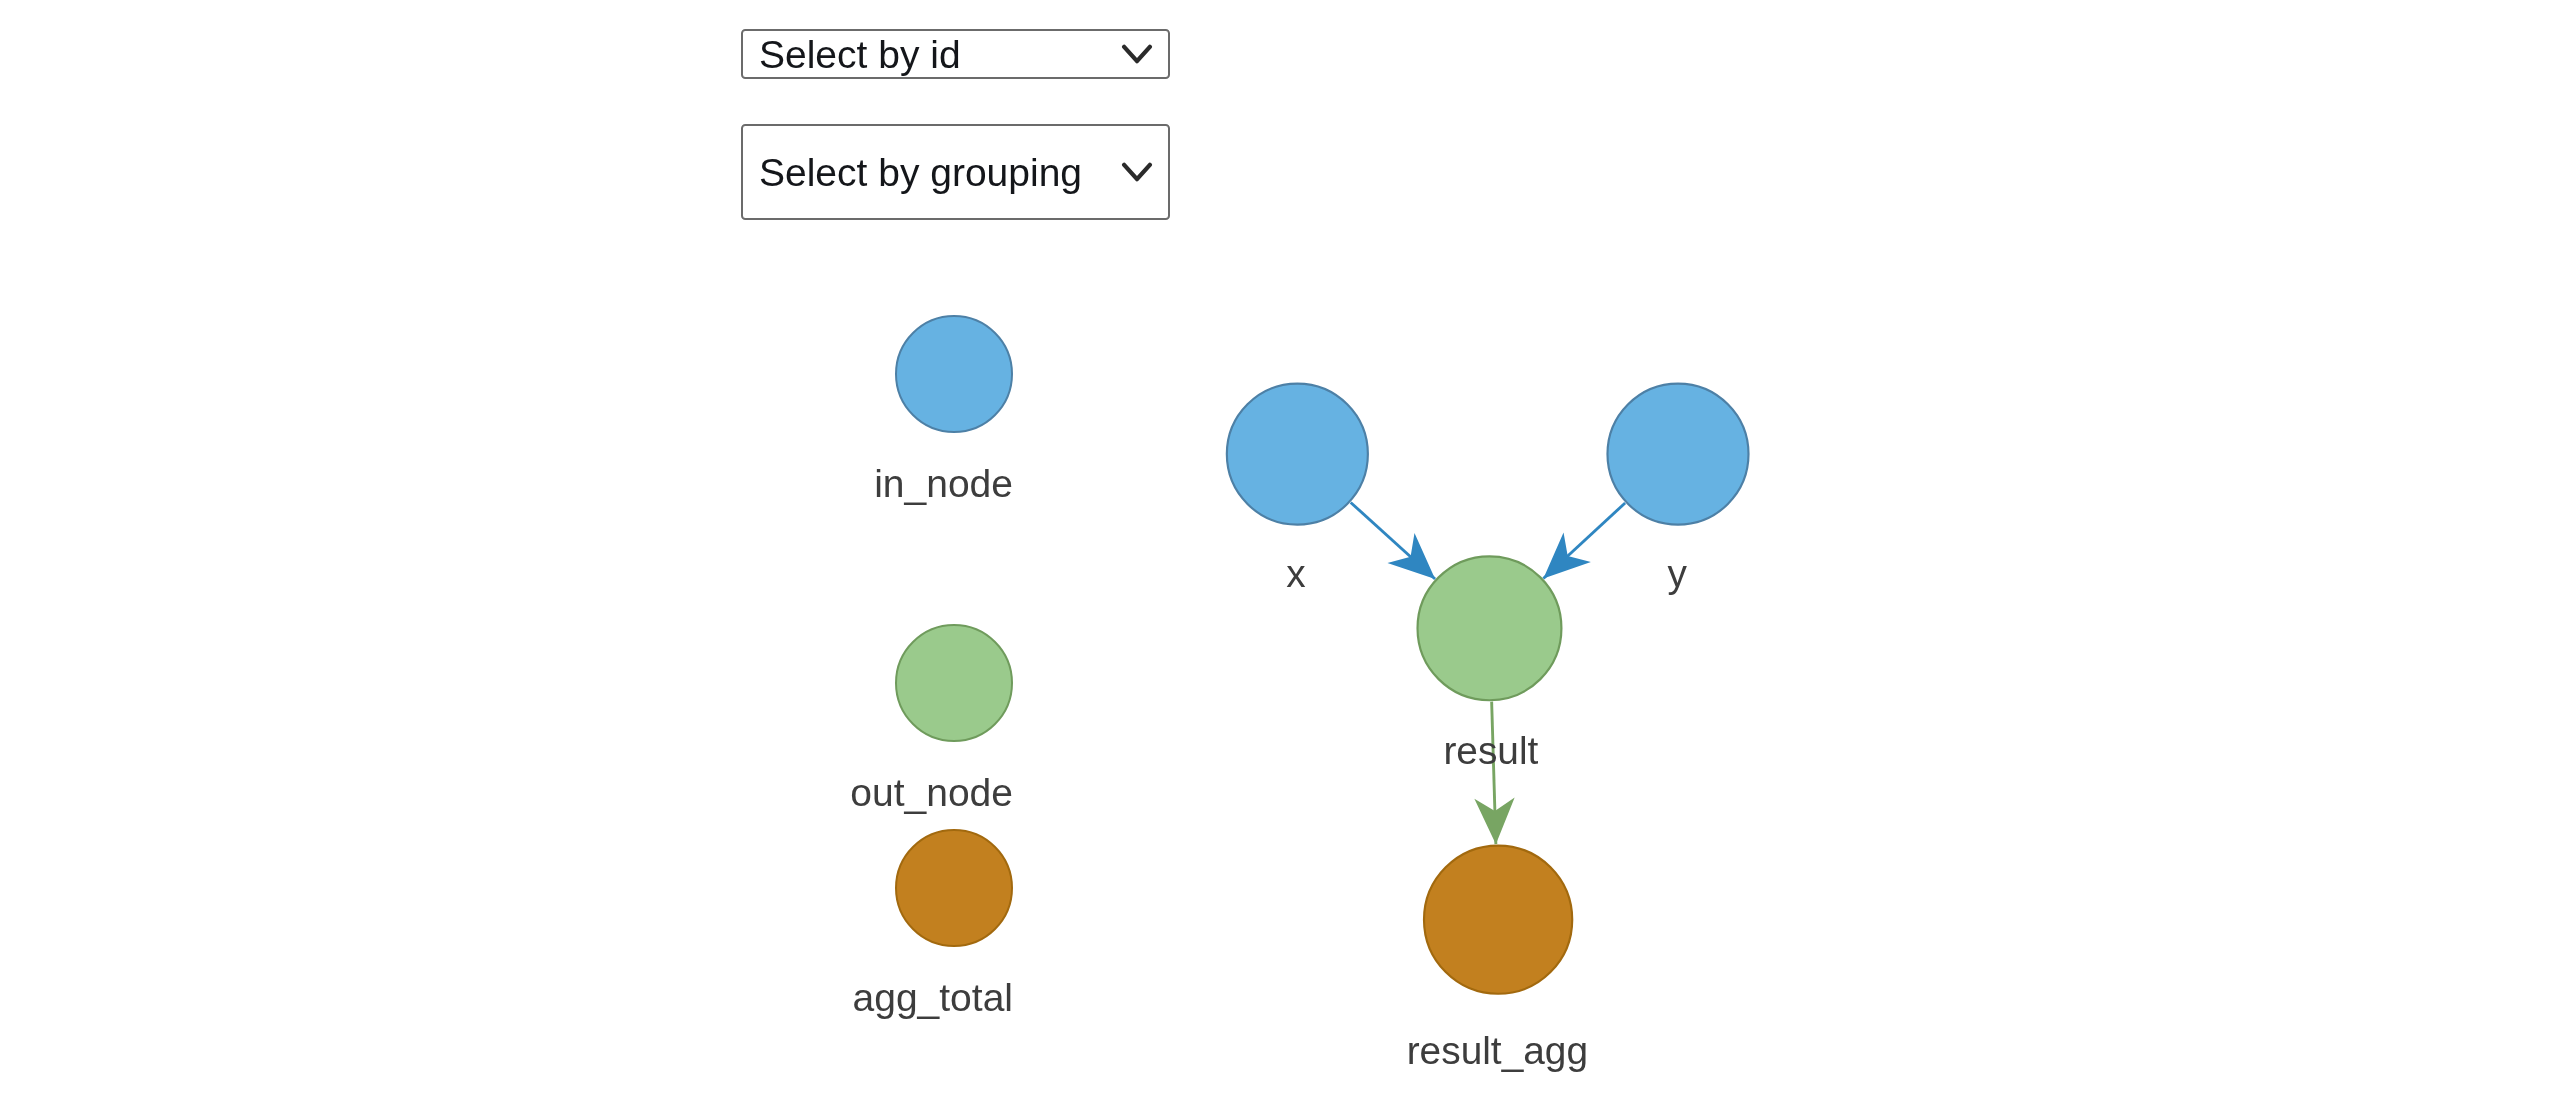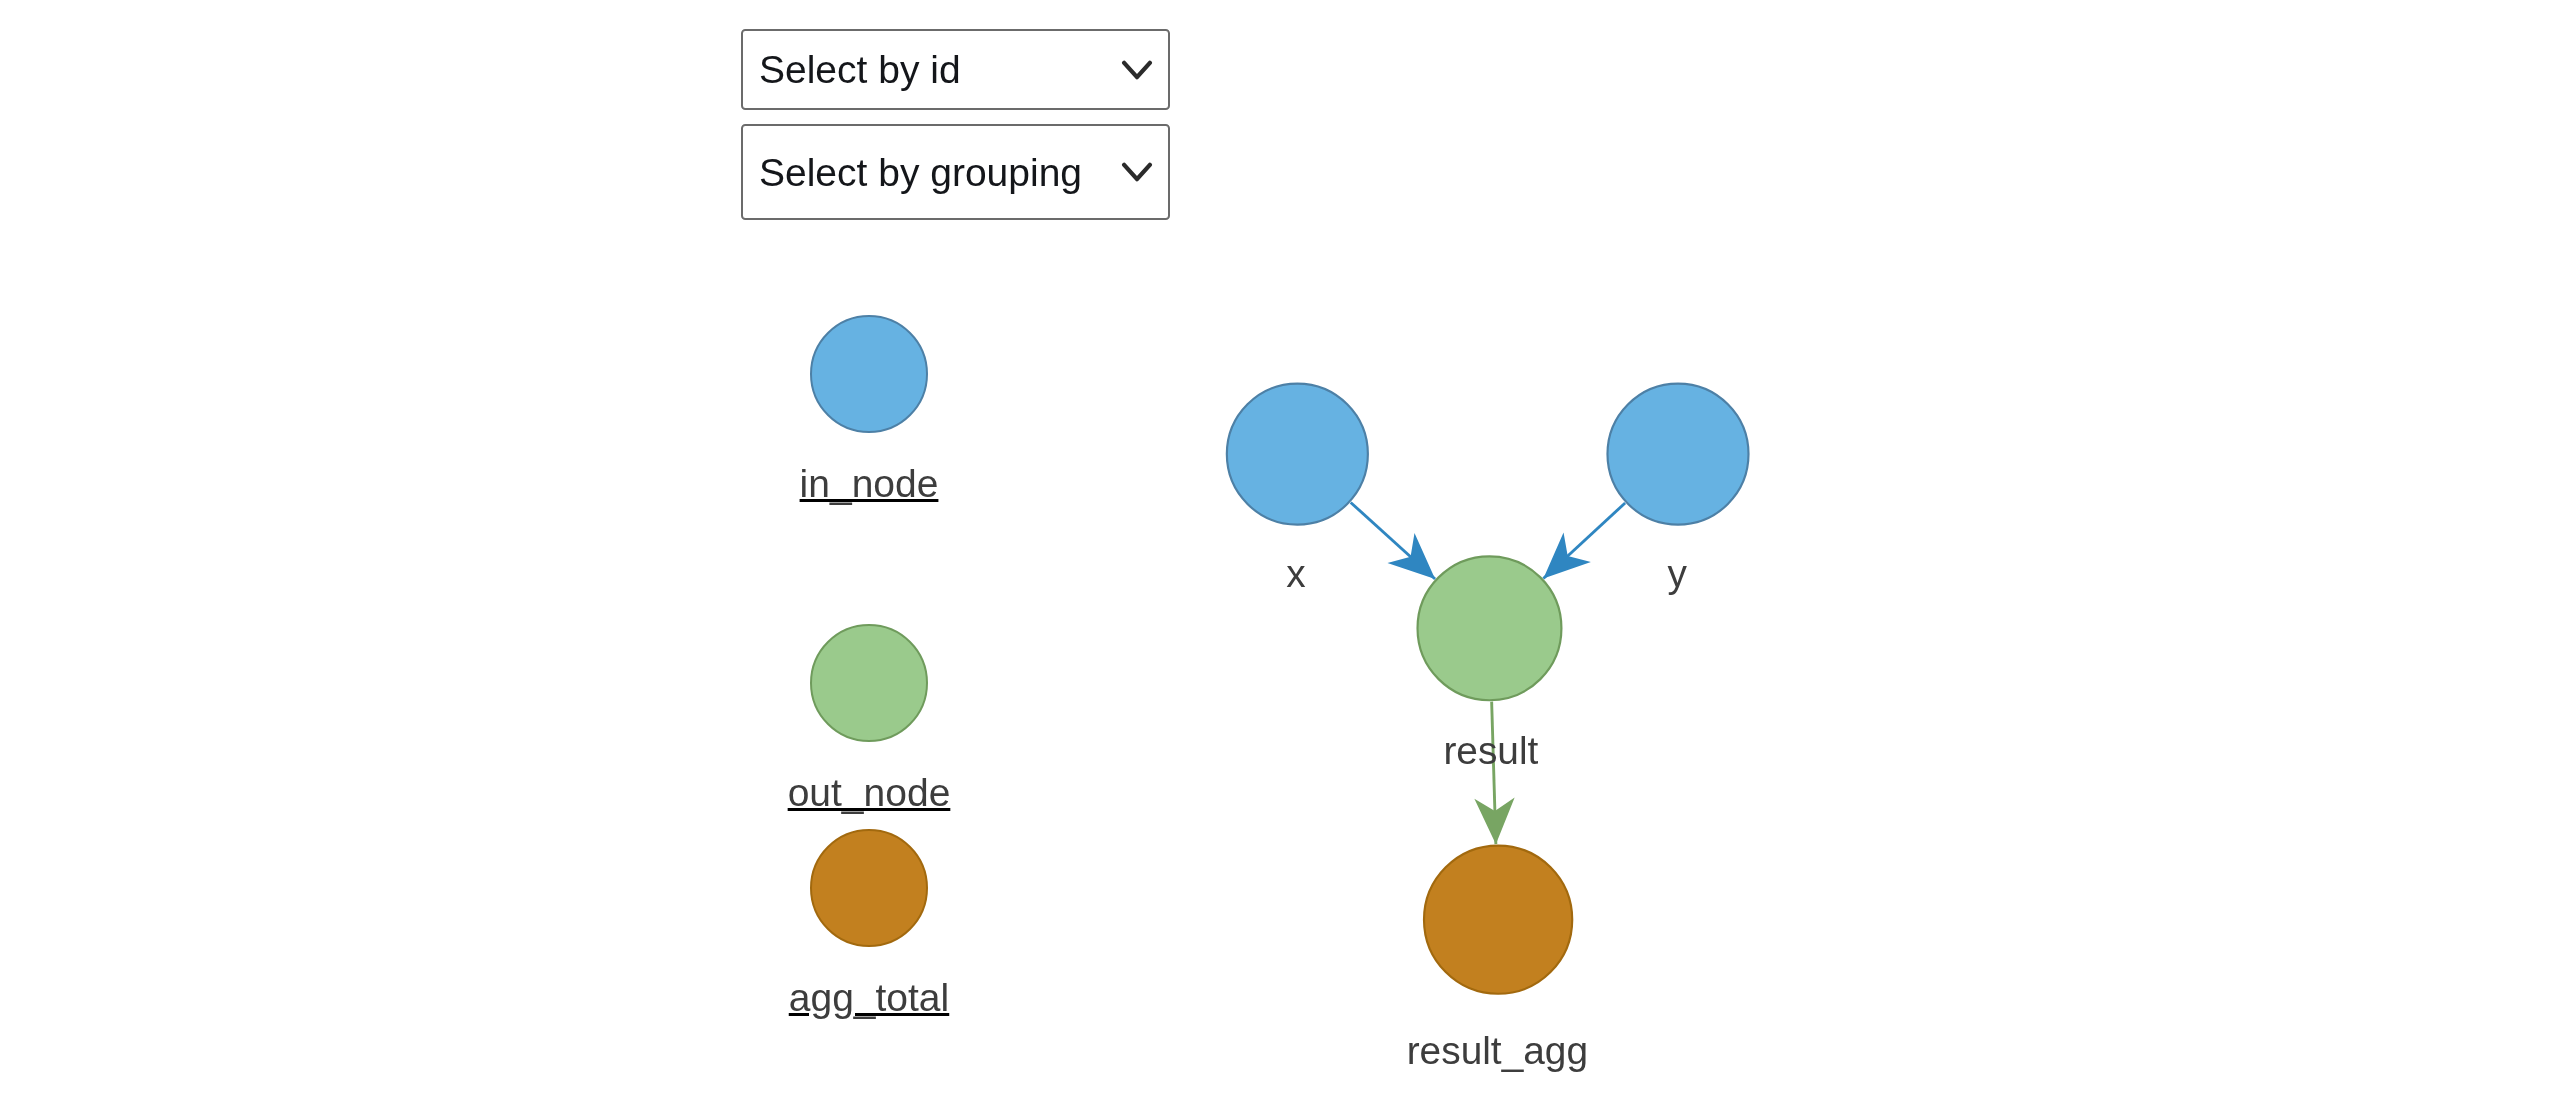--- a/index.html
+++ b/index.html
@@ -14,21 +14,21 @@
     height: 1109px;
     overflow: hidden;
   }
 
   
   .select-wrap {
     position: absolute;
     left: 741px;
     width: 429px;
   }
-  .select-wrap.first  { top: 29px;  height: 81px;  }
+  .select-wrap.first  { top: 29px;  height: 50px;  }
   .select-wrap.second { top: 124px; height: 96px; }
   .select-wrap select {
     -webkit-appearance: none;
     -moz-appearance: none;
     appearance: none;
     width: 100%;
     height: 100%;
     box-sizing: border-box;
     border: 2.2px solid #6b6b6b;
     border-radius: 4.3px;
@@ -48,22 +48,21 @@
     pointer-events: none;
   }
 
   
   .legend-item {
     position: absolute;
     left: 725px;
     width: 288px;
     display: flex;
     flex-direction: column;
-    align-items: center;
-    text-decoration: underline;
+    align-items: flex-end;
   }
   .legend-item.li-0 { top: 315px;  }
   .legend-item.li-1 { top: 624px;  }
   .legend-item.li-2 { top: 829px; }
   .legend-circle {
     width: 118px;
     height: 118px;
     border-radius: 50%;
     border: 2.2px solid transparent;
     box-sizing: border-box;

